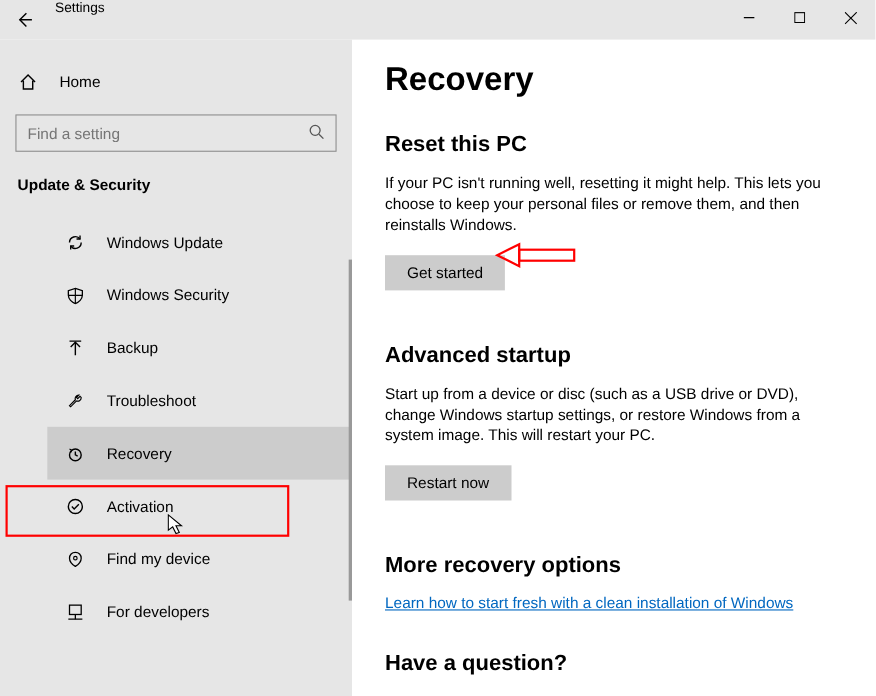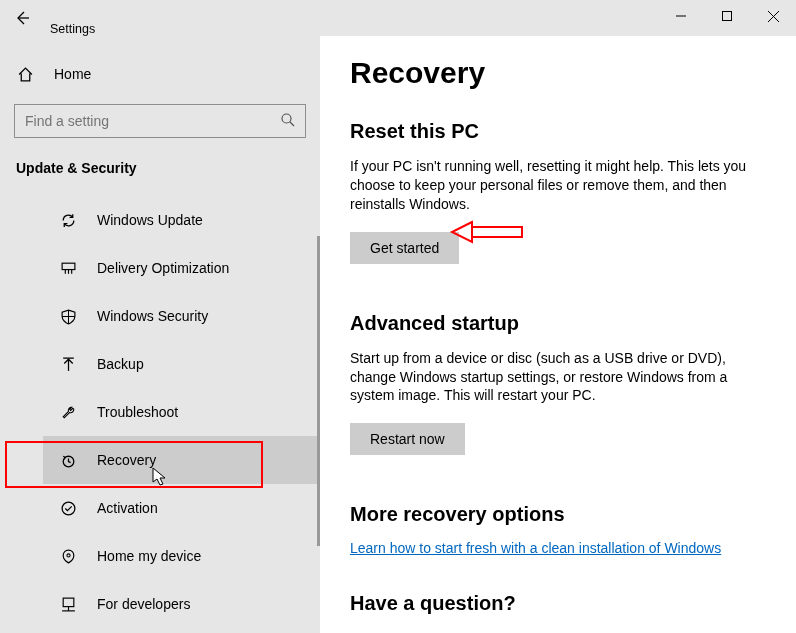--- a/index.html
+++ b/index.html
@@ -9,21 +9,21 @@
   color: #000;
   background: #fff;
   width: 796px;
   height: 633px;
   overflow: hidden;
   position: relative;
 }
 .titlebar {
   height: 36px;
   display: flex;
-  align-items: flex-end;
+  align-items: flex-start;
   background: #e6e6e6;
   position: relative;
 }
 .back-btn {
   width: 44px;
   height: 36px;
   display: flex;
   align-items: center;
   justify-content: center;
 }
@@ -224,31 +224,20 @@
       <div class="nav-item">
         <span class="icon-slot">
           <svg width="17" height="17" viewBox="0 0 16 16">
               <path d="M3 8a5 5 0 0 1 9-3M13 8a5 5 0 0 1-9 3" stroke="#000" stroke-width="1.2" fill="none"></path>
               <path d="M12 2v3h-3M4 14v-3h3" stroke="#000" stroke-width="1.2" fill="none"></path>
             </svg>
         </span>
         <span class="label">Windows Update</span>
       </div>
 
-      <div class="nav-item">
-        <span class="icon-slot">
-          <svg width="17" height="17" viewBox="0 0 16 16">
-              <rect x="2" y="3" width="12" height="6" stroke="#000" stroke-width="1.1" fill="none"></rect>
-              <line x1="5" y1="9" x2="5" y2="13" stroke="#000" stroke-width="1.1"></line>
-              <line x1="8" y1="9" x2="8" y2="13" stroke="#000" stroke-width="1.1"></line>
-              <line x1="11" y1="9" x2="11" y2="13" stroke="#000" stroke-width="1.1"></line>
-            </svg>
-        </span>
-        <span class="label">Delivery Optimization</span>
-      </div>
 
       <div class="nav-item">
         <span class="icon-slot">
           <svg width="17" height="17" viewBox="0 0 16 16">
               <path d="M8 2 L14 4 V8 C14 11 11 14 8 15 C5 14 2 11 2 8 V4 Z" stroke="#000" stroke-width="1.1" fill="none"></path>
               <line x1="8" y1="2" x2="8" y2="15" stroke="#000" stroke-width="1"></line>
               <line x1="2" y1="8" x2="14" y2="8" stroke="#000" stroke-width="1"></line>
             </svg>
         </span>
         <span class="label">Windows Security</span>
@@ -295,21 +284,21 @@
         <span class="label">Activation</span>
       </div>
 
       <div class="nav-item">
         <span class="icon-slot">
           <svg width="17" height="17" viewBox="0 0 16 16">
               <path d="M8 2C5 2 3 4 3 7c0 4 5 7 5 7s5-3 5-7c0-3-2-5-5-5z" stroke="#000" stroke-width="1.1" fill="none"></path>
               <circle cx="8" cy="7" r="1.5" stroke="#000" stroke-width="1" fill="none"></circle>
             </svg>
         </span>
-        <span class="label">Home my device</span>
+        <span class="label">Find my device</span>
       </div>
 
       <div class="nav-item">
         <span class="icon-slot">
           <svg width="17" height="17" viewBox="0 0 16 16">
               <rect x="3" y="2" width="10" height="8" stroke="#000" stroke-width="1.1" fill="none"></rect>
               <line x1="2" y1="14" x2="14" y2="14" stroke="#000" stroke-width="1.1"></line>
               <line x1="8" y1="10" x2="8" y2="14" stroke="#000" stroke-width="1.1"></line>
             </svg>
         </span>

